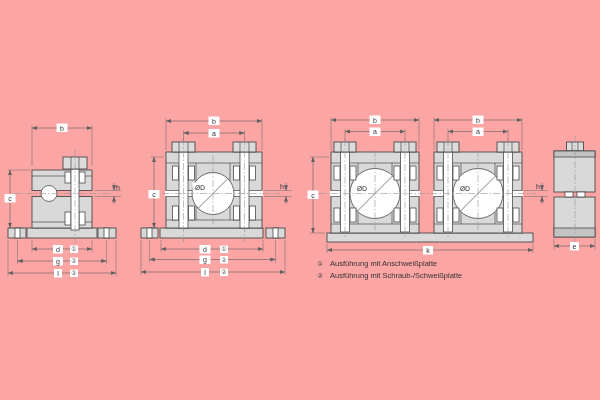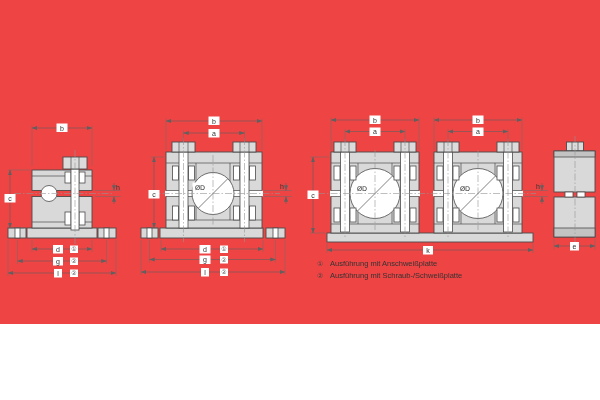--- a/index.html
+++ b/index.html
@@ -1,16 +1,16 @@
 <!DOCTYPE html>
 <html><head>
 <meta charset="utf-8">
 <style>
   html,body{margin:0;padding:0;background:#fff;}
-  .stage{width:600px;height:324px;position:relative;background:#ef4444;overflow:hidden;}
+  .stage{width:600px;height:400px;position:relative;background:#fca5a5;overflow:hidden;}
   svg{display:block;}
   .outline{fill:#d9d9d9;stroke:#4b4b4b;stroke-width:.9;}
   .white{fill:#ffffff;stroke:#4b4b4b;stroke-width:.8;}
   .band{fill:#c3c3c3;stroke:#4b4b4b;stroke-width:.8;}
   .head{fill:#dcdcdc;stroke:#4b4b4b;stroke-width:.9;}
   .iline{stroke:#4b4b4b;stroke-width:.7;fill:none;}
   .gapfill{fill:#ffffff;stroke:none;}
   .dim{stroke:#606060;stroke-width:.6;fill:none;}
   .ext{stroke:#6a6a6a;stroke-width:.5;fill:none;}
   .cl{stroke:#949494;stroke-width:.6;fill:none;stroke-dasharray:7 2 1.5 2;}

